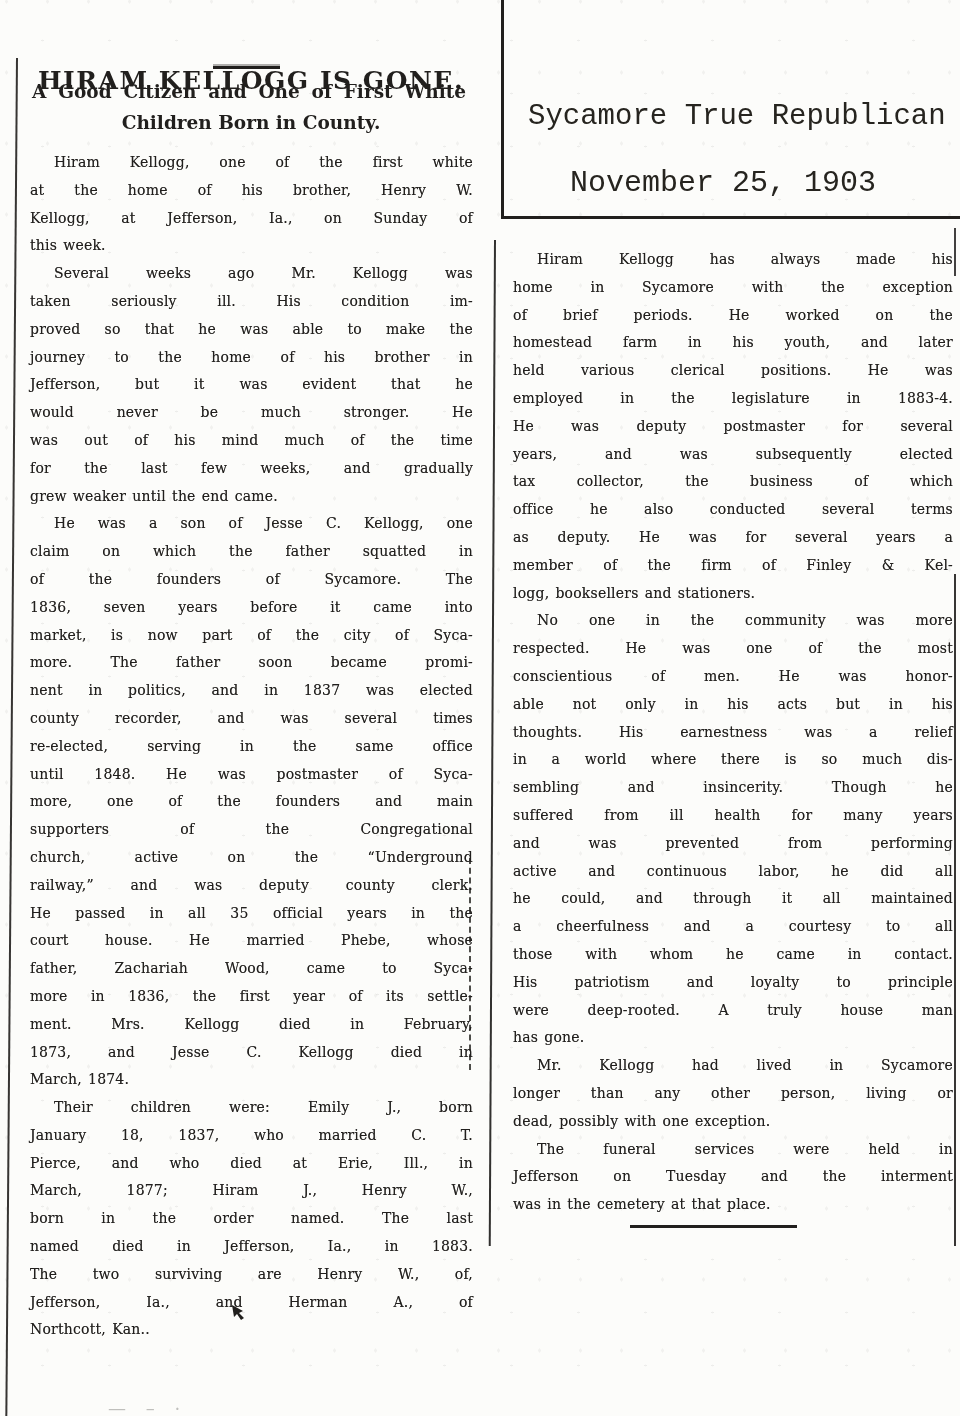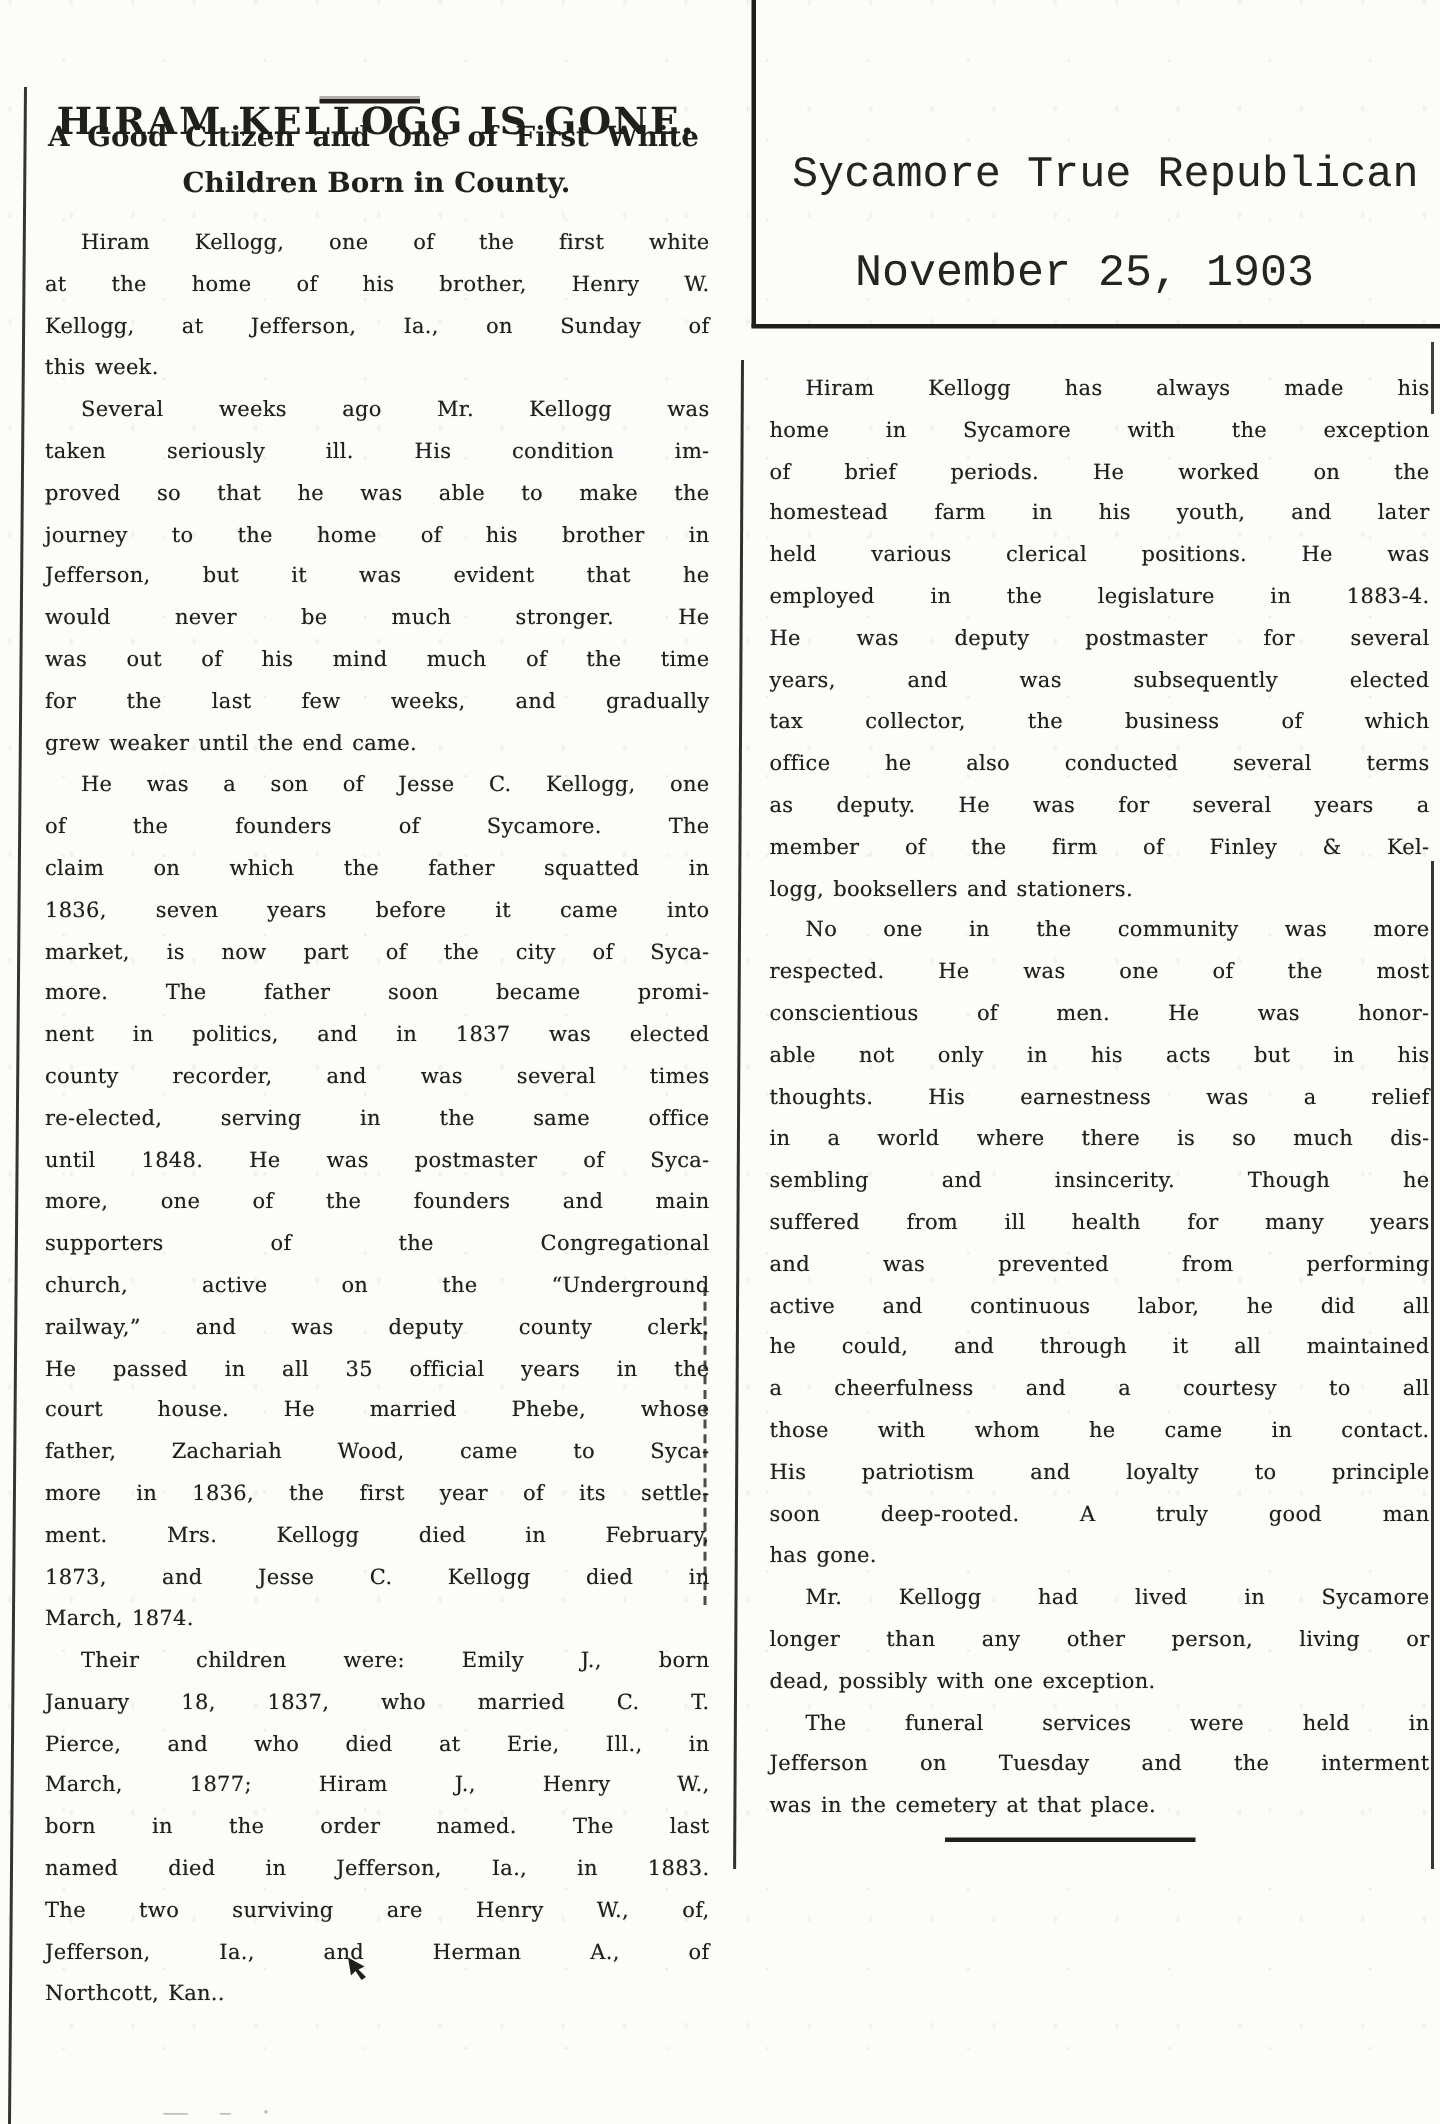--- a/index.html
+++ b/index.html
@@ -102,22 +102,22 @@
       <div class="line first">Several weeks ago Mr. Kellogg was</div>
       <div class="line">taken seriously ill. His condition im-</div>
       <div class="line">proved so that he was able to make the</div>
       <div class="line">journey to the home of his brother in</div>
       <div class="line">Jefferson, but it was evident that he</div>
       <div class="line">would never be much stronger. He</div>
       <div class="line">was out of his mind much of the time</div>
       <div class="line">for the last few weeks, and gradually</div>
       <div class="line last">grew weaker until the end came.</div>
       <div class="line first">He was a son of Jesse C. Kellogg, one</div>
+      <div class="line">claim on which the father squatted in</div>
       <div class="line">of the founders of Sycamore. The</div>
-      <div class="line">claim on which the father squatted in</div>
       <div class="line">1836, seven years before it came into</div>
       <div class="line">market, is now part of the city of Syca-</div>
       <div class="line">more. The father soon became promi-</div>
       <div class="line">nent in politics, and in 1837 was elected</div>
       <div class="line">county recorder, and was several times</div>
       <div class="line">re-elected, serving in the same office</div>
       <div class="line">until 1848. He was postmaster of Syca-</div>
       <div class="line">more, one of the founders and main</div>
       <div class="line">supporters of the Congregational</div>
       <div class="line">church, active on the “Underground</div>
@@ -160,21 +160,21 @@
       <div class="line">thoughts. His earnestness was a relief</div>
       <div class="line">in a world where there is so much dis-</div>
       <div class="line">sembling and insincerity. Though he</div>
       <div class="line">suffered from ill health for many years</div>
       <div class="line">and was prevented from performing</div>
       <div class="line">active and continuous labor, he did all</div>
       <div class="line">he could, and through it all maintained</div>
       <div class="line">a cheerfulness and a courtesy to all</div>
       <div class="line">those with whom he came in contact.</div>
       <div class="line">His patriotism and loyalty to principle</div>
-      <div class="line">soon deep-rooted. A truly good man</div>
+      <div class="line">were deep-rooted. A truly house man</div>
       <div class="line last">has gone.</div>
       <div class="line first">Mr. Kellogg had lived in Sycamore</div>
       <div class="line">longer than any other person, living or</div>
       <div class="line last">dead, possibly with one exception.</div>
       <div class="line first">The funeral services were held in</div>
       <div class="line">Jefferson on Tuesday and the interment</div>
       <div class="line last">was in the cemetery at that place.</div>
     </div>
 
   <div class="src-pub">Sycamore True Republican</div>

